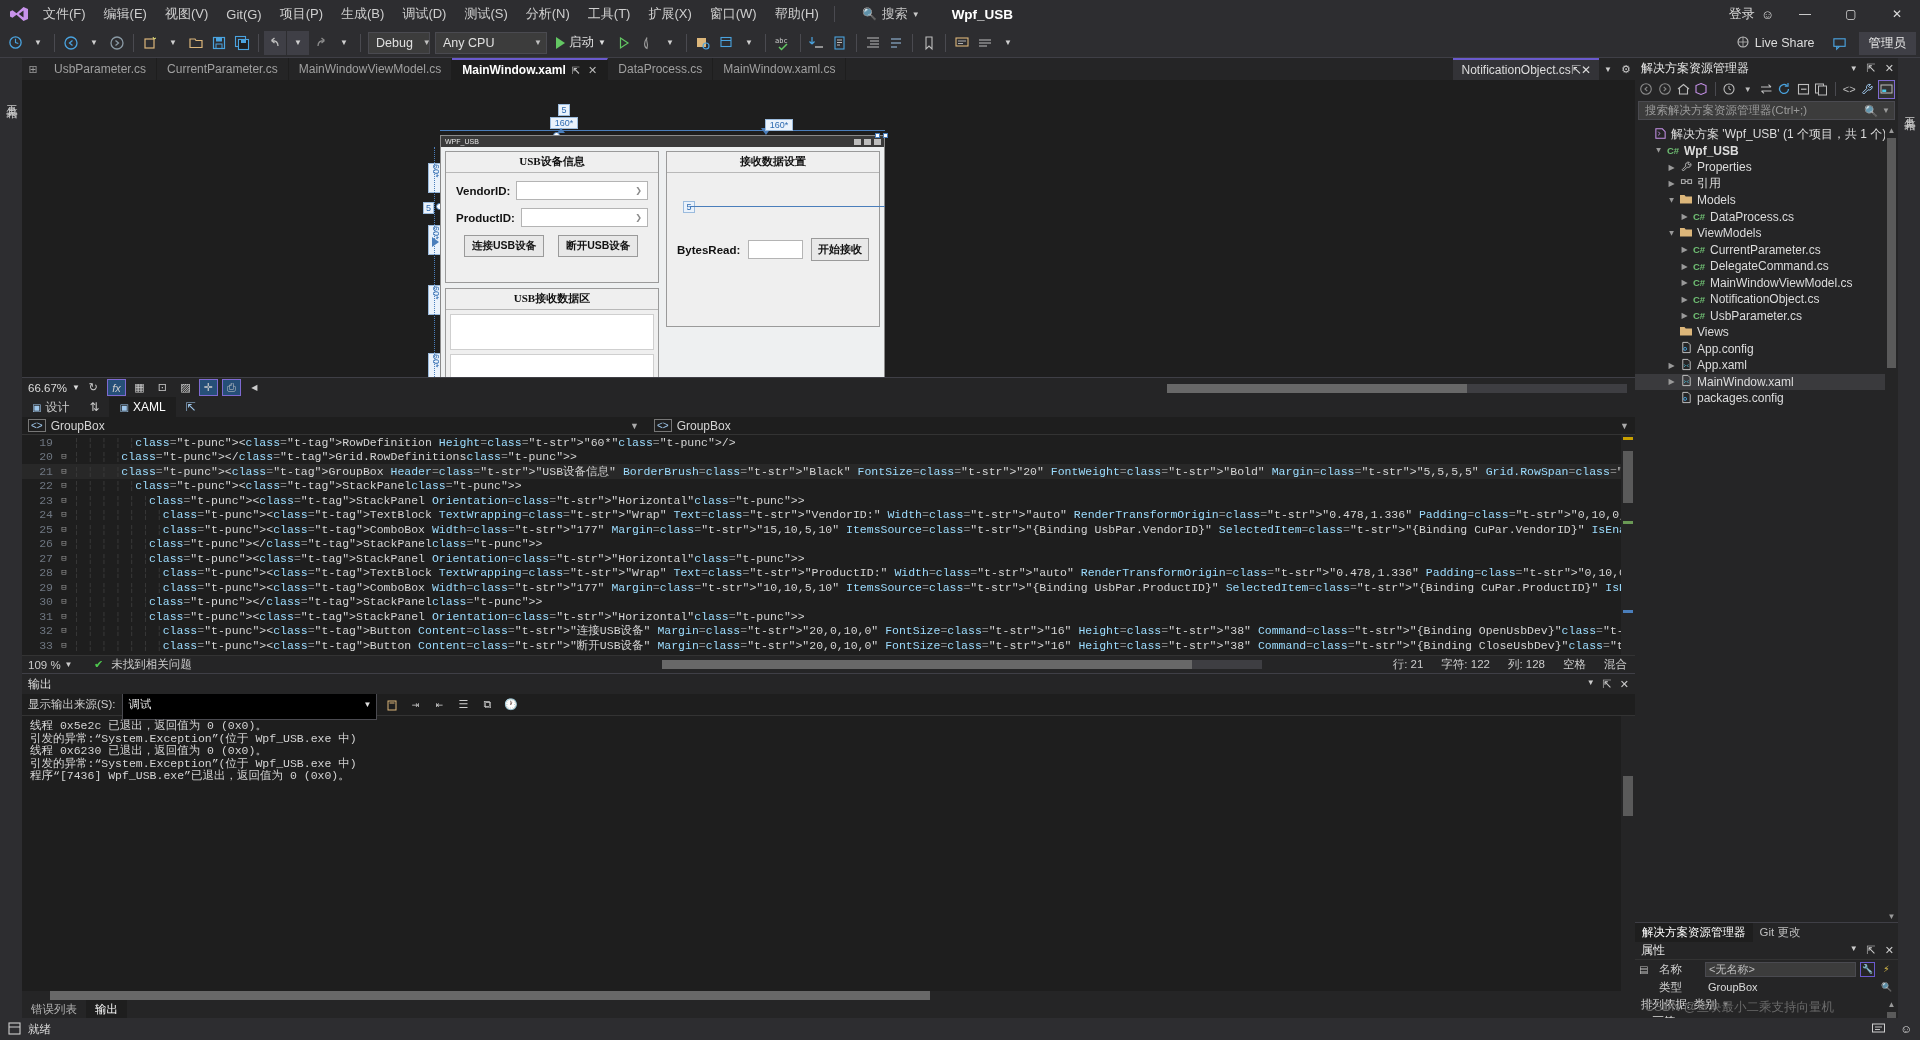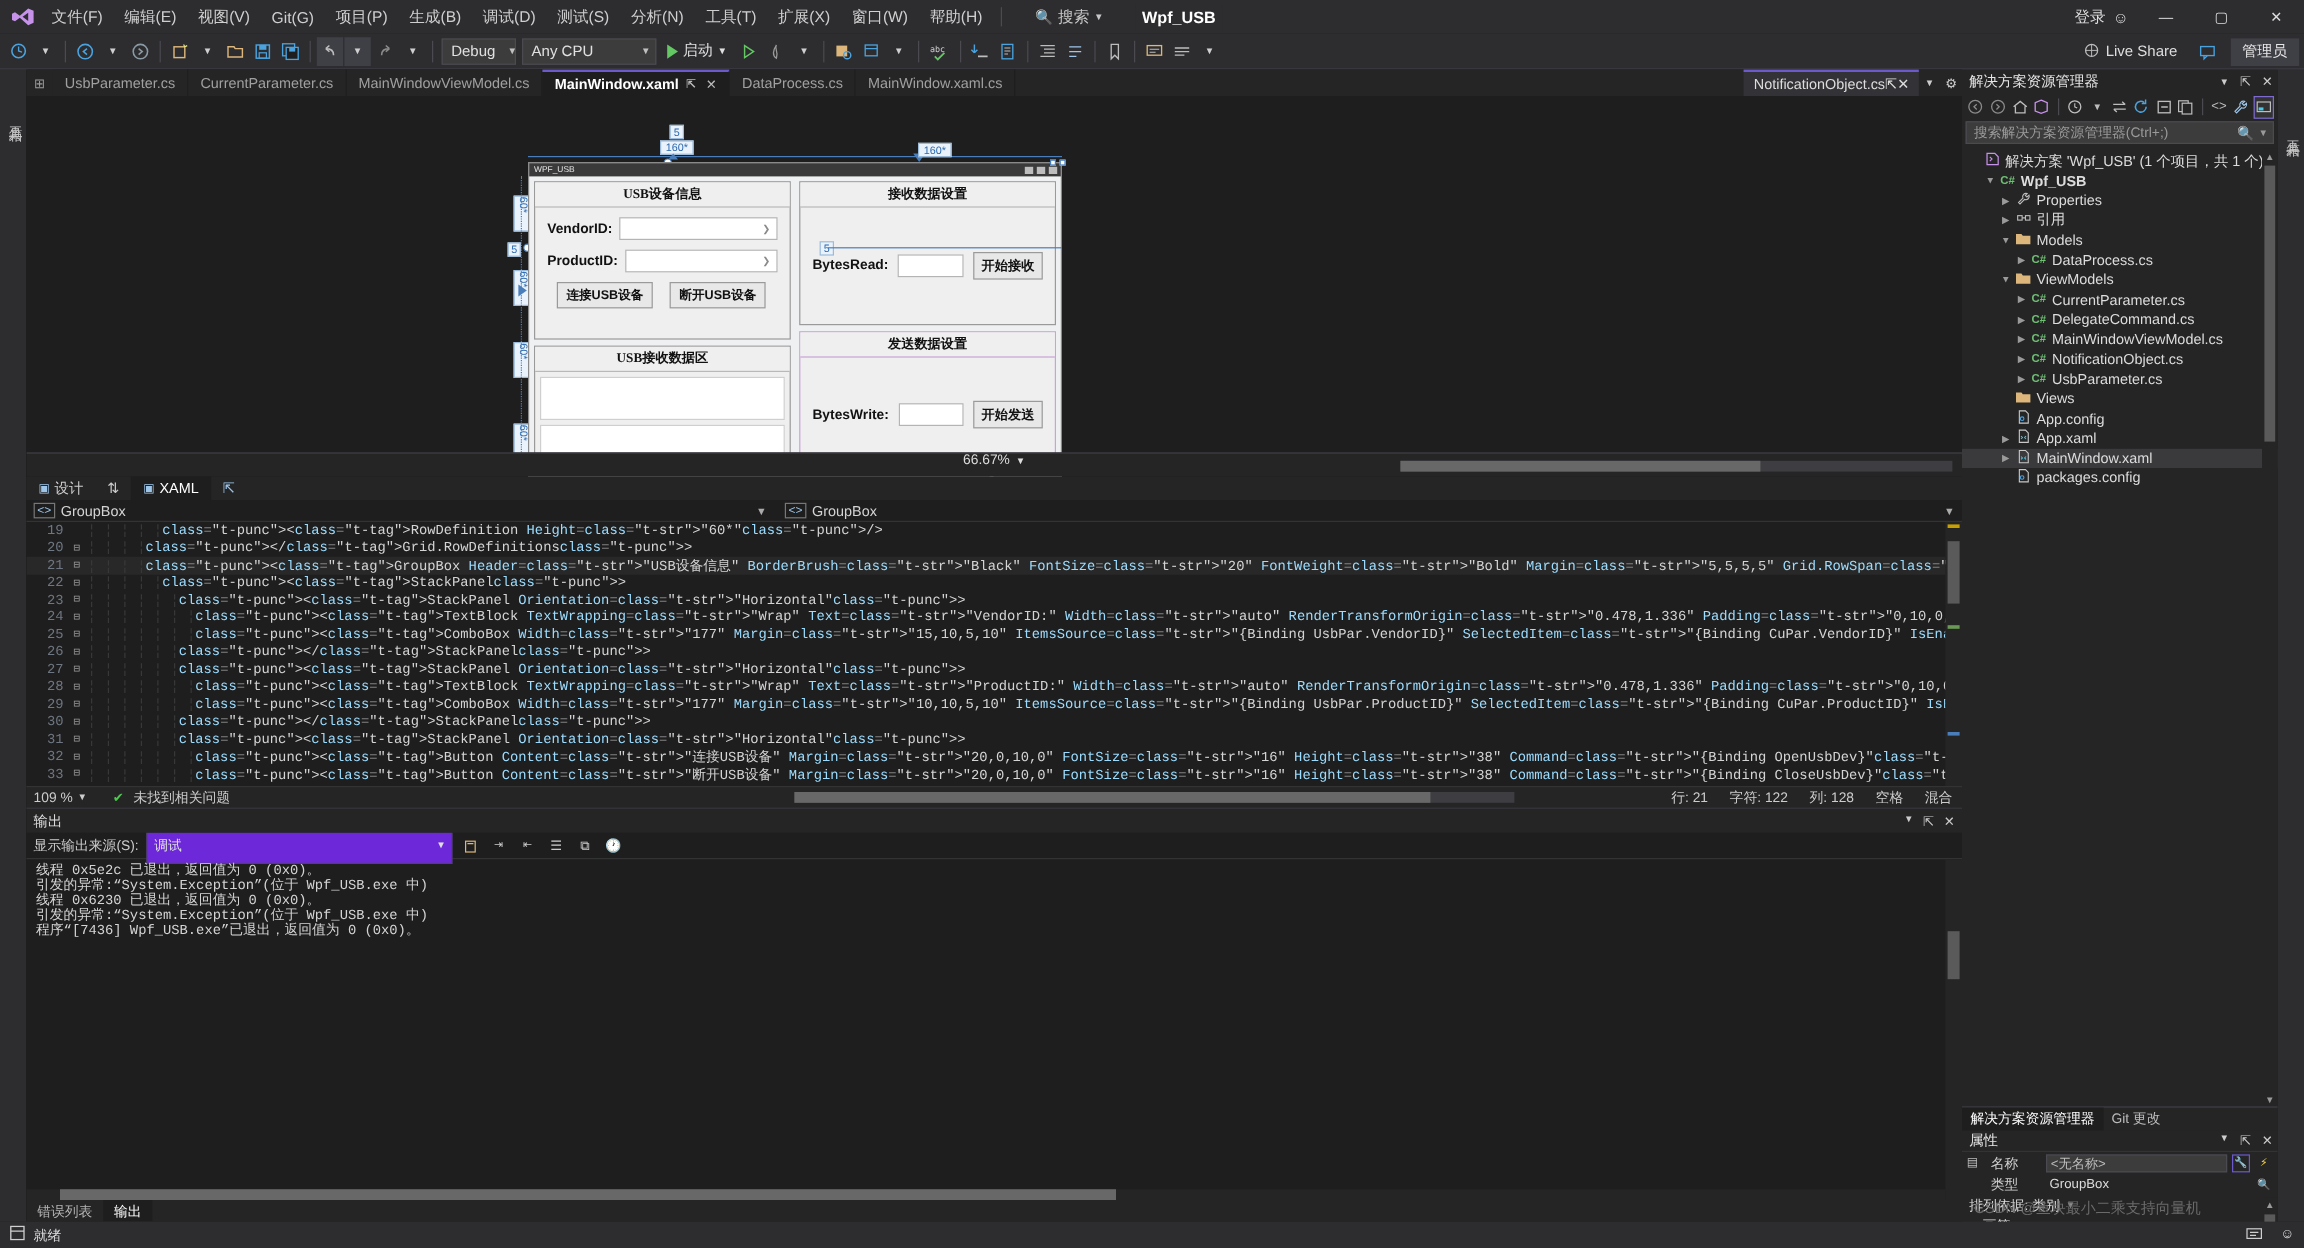--- a/index.html
+++ b/index.html
@@ -90,21 +90,21 @@
 
   
   .adorn { position:absolute; pointer-events:none; }
   .blue-line { background:#4a7ebb; }
   .badge { position:absolute; background:#eaf2fb; border:1px solid #9bbbdd; color:#2d6ab0; font-size:9px; padding:0 2px; }
   .badge-v { writing-mode:vertical-rl; text-orientation:mixed; }
   .grip { position:absolute; width:7px; height:7px; border:1px solid #4a7ebb; background:#fff; border-radius:50%; }
   .grip-sq { position:absolute; width:5px; height:5px; border:1px solid #4a7ebb; background:#fff; }
 
   
-  .dfoot { position:absolute; left:0; right:0; bottom:0; height:20px; background:#252526; display:flex; align-items:center; gap:4px; padding:0 6px; border-top:1px solid #3f3f46;flex-direction:column;}
+  .dfoot { position:absolute; left:0; right:0; bottom:0; height:20px; background:#252526; display:flex; align-items:center; gap:4px; padding:0 6px; border-top:1px solid #3f3f46;}
   .zoomsel { display:flex; align-items:center; gap:5px; font-size:11.5px; color:#ddd; }
   .zoomsel .arr { font-size:8px; }
   .dfoot .di { width:19px; height:17px; display:flex; align-items:center; justify-content:center; color:#ccc; font-size:11px; }
   .dfoot .di.sel { border:1px solid #7e6ad1; }
   .hscroll { position:absolute; right:8px; height:9px; background:#3e3e42; top:6px; }
   .hscroll .thumb { height:9px; background:#686868; }
 
   
   .viewtabs { position:absolute; left:0; right:0; top:339px; height:20px; background:#252526; display:flex; align-items:flex-end; }
   .vt { height:20px; padding:0 10px; display:flex; align-items:center; gap:4px; font-size:12px; color:#ccc; }
@@ -142,21 +142,21 @@
             font-size:11.5px; color:#ccc; gap:8px; padding:0 6px; border-top:1px solid #333; }
   .edstat .zoomv { width:58px; display:flex; align-items:center; gap:4px;}
   .edstat .ok { color:#4ec94e; font-size:11px; }
   .edstat .right { position:absolute; right:8px; display:flex; gap:18px; }
 
   
   .output { position:absolute; left:0; right:0; top:615px; bottom:0; background:#1e1e1e; border-top:1px solid #3f3f46; }
   .out-head { height:20px; background:#252526; display:flex; align-items:center; padding:0 6px; font-size:12px; color:#ddd; position:relative;}
   .out-head .ctrls { position:absolute; right:6px; display:flex; gap:8px; color:#ccc; font-size:11px; }
   .out-tool { height:22px; display:flex; align-items:center; gap:6px; padding:0 6px; font-size:11.5px; color:#ccc; border-bottom:1px solid #333; }
-  .out-combo { width:255px; height:31px; background:#6d28d9; border:1px solid #4a4a50; display:flex; align-items:center;
+  .out-combo { width:255px; height:31px; background:#000000; border:1px solid #4a4a50; display:flex; align-items:center;
                justify-content:space-between; padding:0 4px 0 6px; font-size:11.5px; color:#e0e0e0;}
   .out-tool .oi { width:18px; height:18px; display:flex; align-items:center; justify-content:center; color:#ccc; font-size:11px; }
   .out-body { position:absolute; left:0; right:0; top:42px; bottom:26px; padding:4px 8px; font-family:"Liberation Mono","DejaVu Sans Mono",monospace;
               font-size:11.5px; color:#d4d4d4; line-height:12.5px; overflow:hidden; }
   .out-body div { white-space:pre; height:12.5px; }
   .out-hsb { position:absolute; left:0; right:14px; bottom:18px; height:9px; background:#252526; }
   .out-hsb .thumb { position:absolute; height:9px; background:#686868; }
   .out-tabs { position:absolute; left:0; right:0; bottom:0; height:18px; background:#252526; display:flex; align-items:center; }
   .out-tab { padding:0 9px; font-size:11.5px; color:#b4b4b4; height:18px; display:flex; align-items:center;}
   .out-tab.active { background:#1e1e1e; color:#fff; }
@@ -530,31 +530,20 @@
                   <div class="gbox-head">接收数据设置</div>
                   <div style="border-top:1px solid #b8b8b8;"></div>
                   <div class="gbox-body" style="flex:1; display:flex; align-items:center;">
                     <div class="row" style="width:100%; gap:8px;align-items:center;">
                       <span class="lbl">BytesRead:</span>
                       <span class="tbx"></span>
                       <span class="btn-go">开始接收</span>
                     </div>
                   </div>
                 </div>
-                <div class="gbox purple" style="flex:0.72; display:flex; flex-direction:column;">
-                  <div class="gbox-head">发送数据设置</div>
-                  <div style="border-top:1px solid #c9a3d6;"></div>
-                  <div class="gbox-body" style="flex:1; display:flex; align-items:center;">
-                    <div class="row" style="width:100%; gap:8px;">
-                      <span class="lbl">BytesWrite:</span>
-                      <span class="tbx"></span>
-                      <span class="btn-go">开始发送</span>
-                    </div>
-                  </div>
-                </div>
               </div>
 
             </div>
           </div>
 
           <div class="adorn badge" style="left:325px; top:-16px; width:28px; text-align:center;">160*</div>
           <div class="adorn badge" style="left:243px; top:66px; width:12px; text-align:center;">5</div>
           <div class="adorn blue-line" style="left:250px; top:71px; width:195px; height:1px;"></div>
           <div class="adorn grip-sq" style="left:443px; top:-2px;"></div>
           <div class="adorn grip-sq" style="left:435px; top:-2px;"></div>

